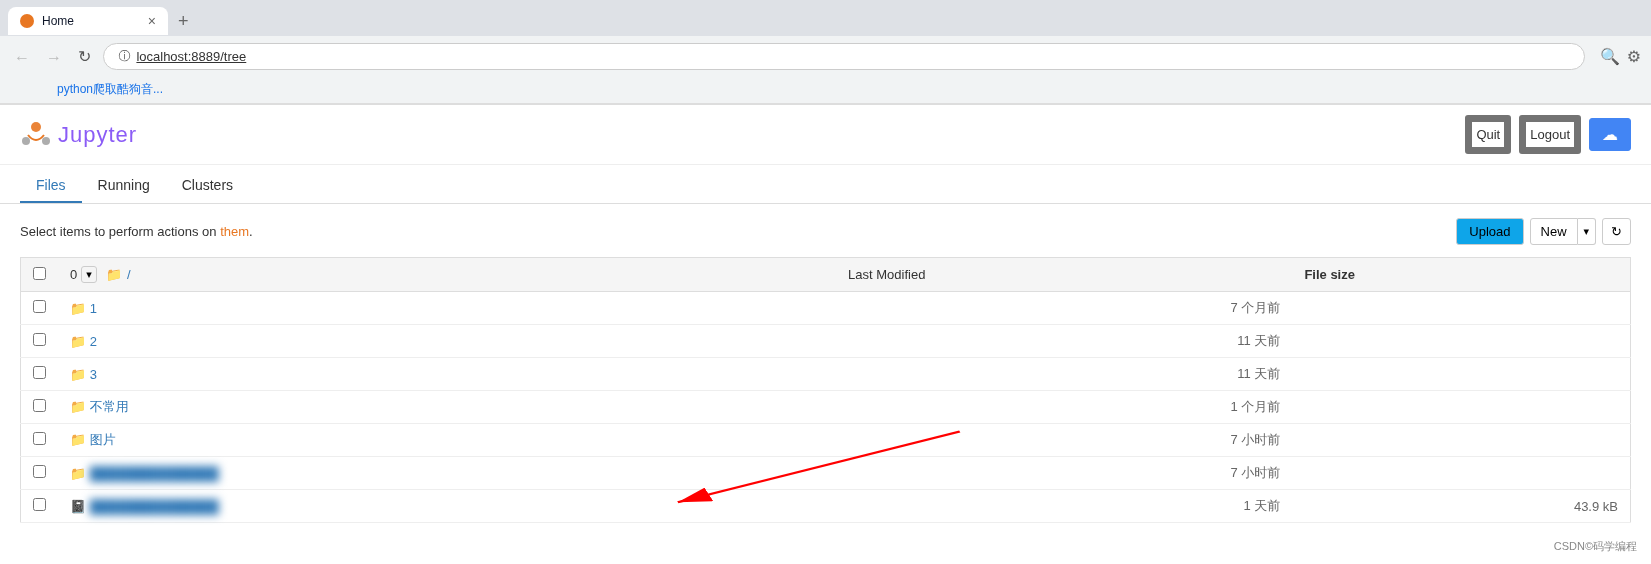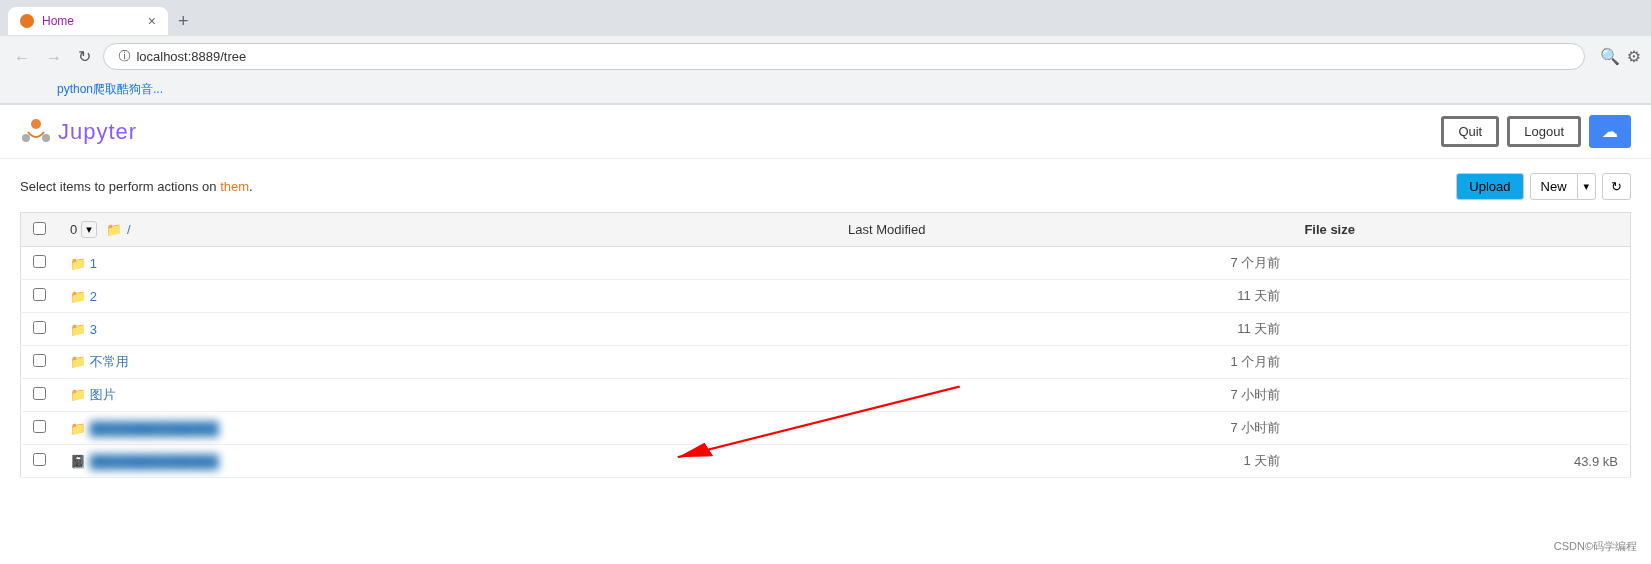--- a/index.html
+++ b/index.html
@@ -27,21 +27,21 @@
       height: 28px;
       gap: 8px;
       min-width: 160px;
     }
     .tab-favicon {
       width: 14px;
       height: 14px;
       background: #e87722;
       border-radius: 50%;
     }
-    .tab-title { flex: 1; color: #a21caf; }
+    .tab-title { flex: 1; color: #0f172a; }
     .tab-close {
       color: #666;
       cursor: pointer;
       font-size: 14px;
     }
     .new-tab-btn {
       margin-left: 4px;
       background: none;
       border: none;
       font-size: 18px;
@@ -73,21 +73,21 @@
       border: 1px solid #ccc;
       border-radius: 16px;
       padding: 4px 14px;
       font-size: 13px;
       color: #333;
       display: flex;
       align-items: center;
       gap: 6px;
     }
     .url-icon { color: #555; font-size: 12px; }
-    .url-text { color: #333; }
+    .url-text { color: #333; text-decoration: underline; }
     .browser-icons { display: flex; gap: 6px; margin-left: 8px; }
     .browser-icon-btn {
       background: none;
       border: none;
       cursor: pointer;
       font-size: 16px;
       color: #666;
     }
 
     
@@ -131,22 +131,22 @@
       font-weight: 300;
       color: #8b5cf6;
       letter-spacing: 1px;
     }
     .header-buttons {
       display: flex;
       align-items: center;
       gap: 8px;
     }
     .header-btn {
-      padding: 5px 14px;
-      border: 3px solid #737373;
+      padding: 5px 4px;
+      border: 7px solid #737373;
       border-radius: 3px;
       background: #fff;
       cursor: pointer;
       font-size: 13px;
       color: #333;
     }
     .header-btn-blue {
       background: #4285f4;
       border: 1px solid #4285f4;
       color: #fff;
@@ -333,20 +333,25 @@
       </svg>
       <span class="jupyter-logo-text">Jupyter</span>
     </div>
     <div class="header-buttons">
       <button class="header-btn">Quit</button>
       <button class="header-btn">Logout</button>
       <button class="header-btn-blue">☁</button>
     </div>
   </div>
 
+  <div class="nav-tabs">
+    <a class="nav-tab active">Files</a>
+    <a class="nav-tab">Running</a>
+    <a class="nav-tab">Clusters</a>
+  </div>
 
   <div class="content-area">
 
     <div class="toolbar-row">
       <div class="select-info">
         Select items to perform actions on <span style="color:#e87722;">them</span>.
       </div>
       <div class="toolbar-actions">
         <button class="upload-btn">Upload</button>
         <div style="display:flex;">

